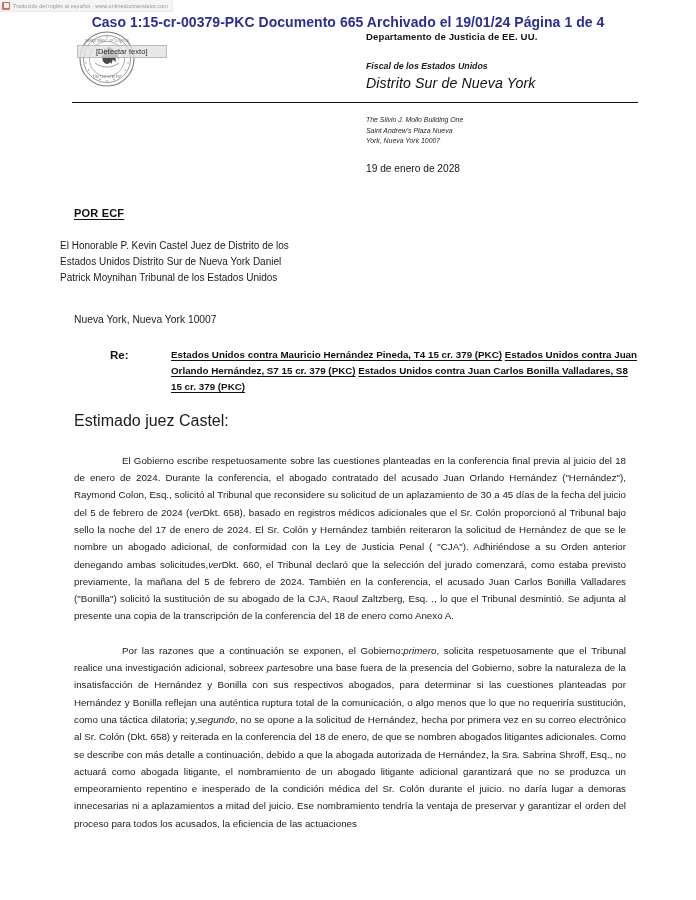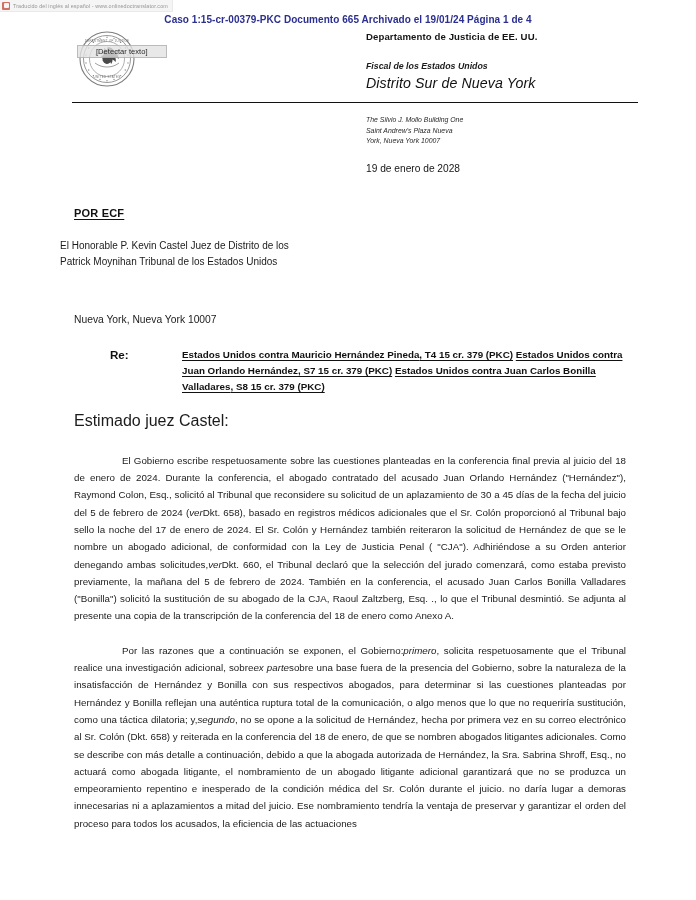--- a/index.html
+++ b/index.html
@@ -66,21 +66,21 @@
     font-family: "Liberation Sans", sans-serif;
   }
 
   
   .ecf-stamp {
     position: absolute;
     top: 14px;
     left: 0;
     width: 696px;
     text-align: center;
-    font-size: 10px;
+    font-size: 14px;
     font-weight: 600;
     color: #2b2f8f;
     letter-spacing: 0.05px;
     white-space: nowrap;
   }
 
   
   .seal {
     position: absolute;
     left: 79px;
@@ -192,21 +192,21 @@
   }
 
   
   .re-wrap {
     position: absolute;
     left: 110px;
     top: 347px;
     width: 530px;
     display: flex;
     align-items: flex-start;
-    gap: 17px;
+    gap: 6px;
   }
   .re-label {
     font-size: 11.6px;
     font-weight: bold;
     color: #111;
     width: 55px;
     flex: none;
     line-height: 16px;
   }
   .re-cases {
@@ -306,20 +306,21 @@
     <div>Saint Andrew's Plaza Nueva</div>
     <div>York, Nueva York 10007</div>
   </div>
 
   <div class="letter-date">19 de enero de 2028</div>
 
   <div class="por-ecf">POR ECF</div>
 
   <div class="recipient">
     <div>El Honorable P. Kevin Castel Juez de Distrito de los</div>
+    <div>Estados Unidos Distrito Sur de Nueva York Daniel</div>
     <div>Patrick Moynihan Tribunal de los Estados Unidos</div>
   </div>
   <div class="recipient-city">Nueva York, Nueva York 10007</div>
 
   <div class="re-wrap">
     <div class="re-label">Re:</div>
     <div class="re-cases">
       <span class="u">Estados Unidos contra Mauricio Hernández Pineda</span><span class="u">, T4 15 cr. 379 (PKC)</span>
       <span class="u">Estados Unidos contra Juan Orlando Hernández</span><span class="u">, S7 15 cr. 379 (PKC)</span>
       <span class="u">Estados Unidos contra Juan Carlos Bonilla Valladares</span><span class="u">, S8 15 cr. 379 (PKC)</span>

